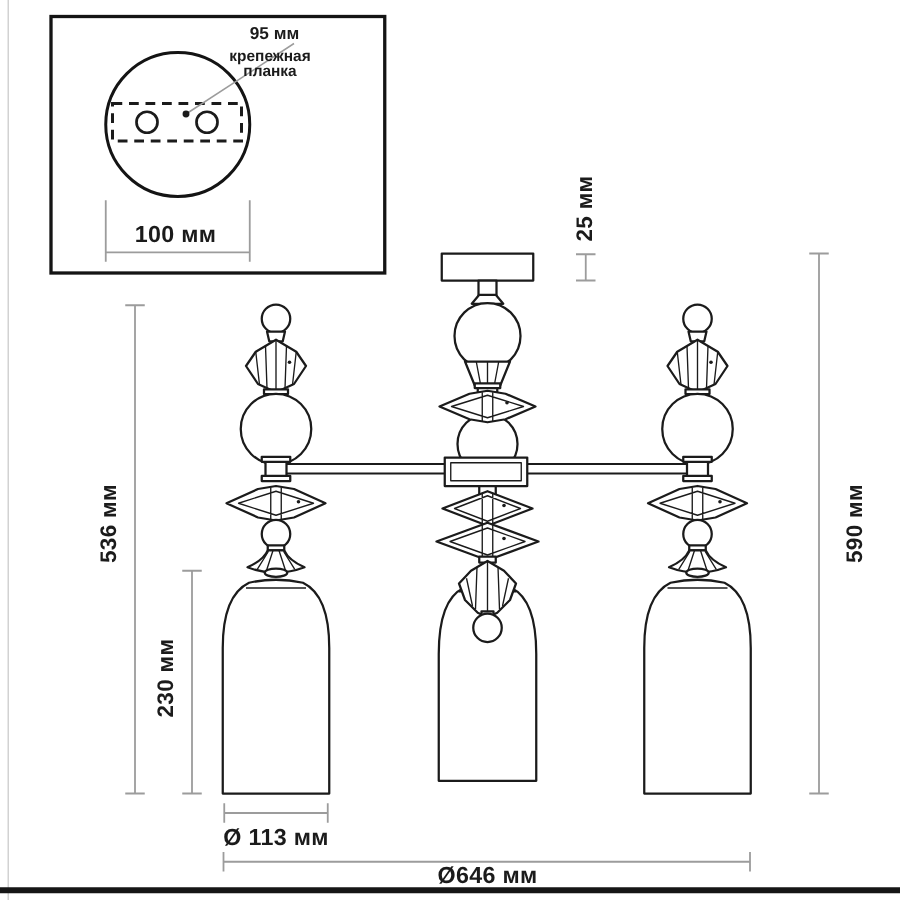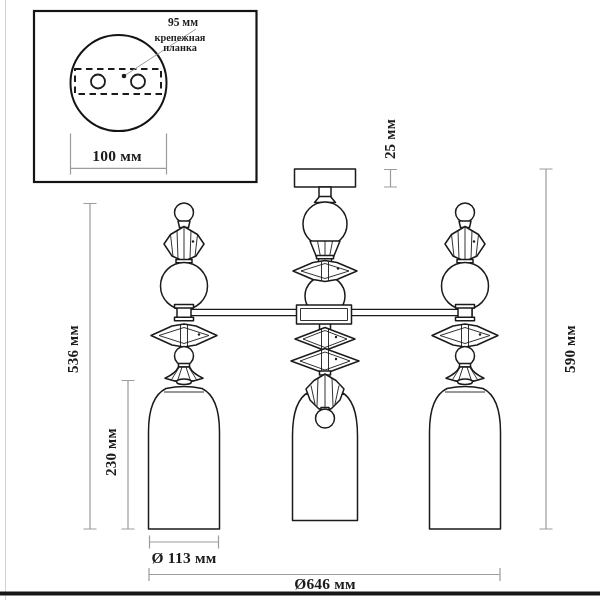--- a/index.html
+++ b/index.html
@@ -1,17 +1,17 @@
 <!DOCTYPE html>
 <html><head>
 <meta charset="utf-8">
 <style>
   html,body{margin:0;padding:0;background:#fff;}
   .page{position:relative;width:600px;height:600px;background:#ffffff;overflow:hidden;
-        font-family:Liberation Serif, serif;}
+        font-family:Liberation Sans, sans-serif;}
   svg{display:block;}
   .outline{fill:#ffffff;stroke:#1b1b1b;stroke-width:1.5;stroke-linejoin:round;}
   .outline-thin{fill:none;stroke:#1b1b1b;stroke-width:0.9;stroke-linejoin:round;}
   .frame{fill:#ffffff;stroke:#141414;stroke-width:2.2;}
   .dashed{fill:none;stroke:#1b1b1b;stroke-width:2;stroke-dasharray:6.5 4.5;}
   .dim{fill:none;stroke:#9c9c9c;stroke-width:1.2;}
   .dim-text{fill:#1b1b1b;font-weight:600;font-size:15px;letter-spacing:.2px;}
   .dim-text-lg{fill:#1b1b1b;font-weight:600;font-size:15.5px;letter-spacing:.2px;}
   .inset-text-sm{fill:#1b1b1b;font-weight:600;font-size:10.3px;}
   .inset-text{fill:#1b1b1b;font-weight:600;font-size:11.5px;}

